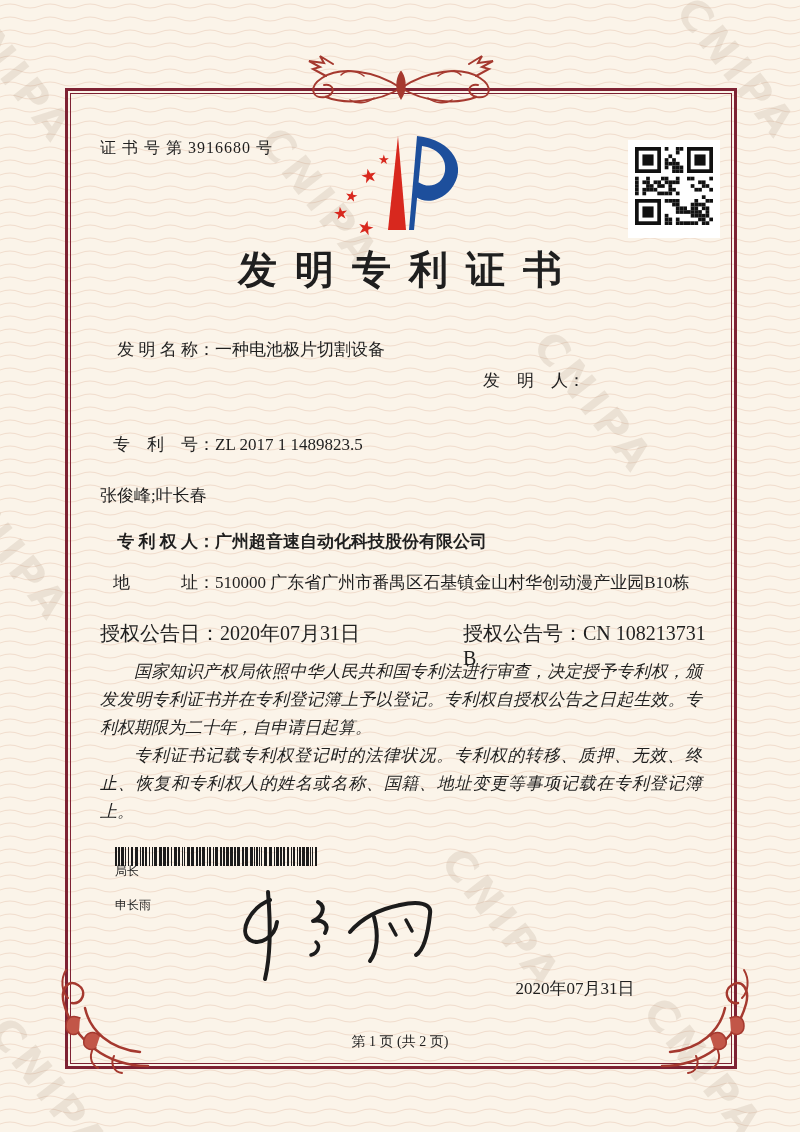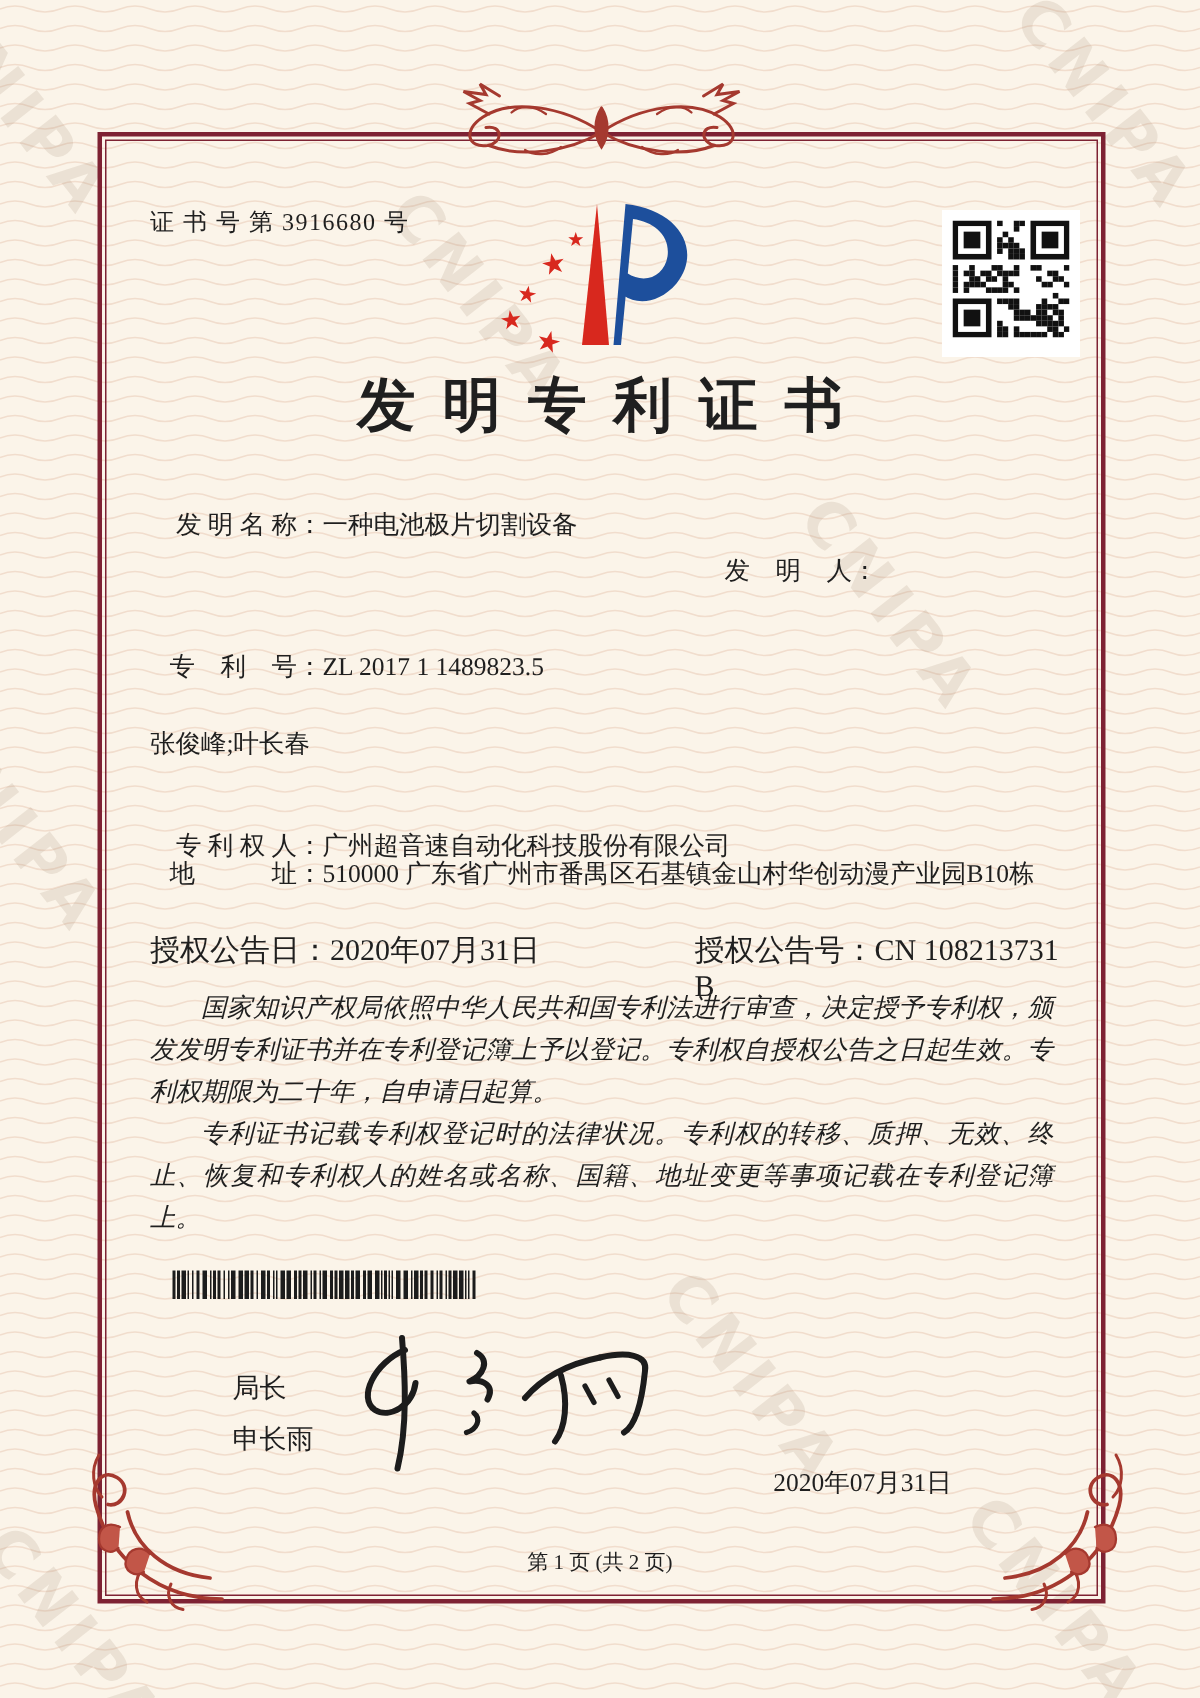--- a/index.html
+++ b/index.html
@@ -34,21 +34,21 @@
   .field-value{display:inline-block;width:485px;}
   #grant-row{position:absolute;left:100px;top:620px;width:620px;font-size:20px;}
   #grant-right{position:absolute;left:363px;top:0;}
   #paragraphs{
     position:absolute;left:100px;top:658px;width:602px;
     font-size:17px;line-height:28px;font-style:italic;
   }
   #paragraphs p{margin:0;text-indent:2em;text-align:justify;}
   #barcode{position:absolute;left:115px;top:847px;width:205px;height:19px;}
   #barcode div{position:absolute;top:0;height:19px;background:#1c1c1c;}
-  #signer{position:absolute;left:115px;top:908px;font-size:18px;line-height:34px;margin-left:40px;}
+  #signer{position:absolute;left:115px;top:854px;font-size:12px;line-height:34px;}
   #signature-svg{position:absolute;left:228px;top:884px;}
   #issue-date{position:absolute;left:480px;top:977px;width:190px;text-align:center;font-size:17px;}
   #page-info{position:absolute;left:0;top:1033px;width:800px;text-align:center;font-size:14px;}
   #cont-note{
     position:absolute;left:303px;top:1074px;width:196px;height:28px;background:#fffdf8;
     text-align:center;font-size:15px;line-height:28px;font-style:italic;
     box-shadow:0 0 2px rgba(0,0,0,0.06);
   }
   #qr-box{position:absolute;left:628px;top:140px;width:92px;height:98px;background:#ffffff;}
   #qr{position:absolute;left:7px;top:7px;}
@@ -358,21 +358,21 @@
     <span class="field-value">一种电池极片切割设备</span>
   </div>
   <div class="field-row" style="top:368px;flex-direction:column;">
     <span class="field-label">发　明　人：</span>
     <span class="field-value">张俊峰;叶长春</span>
   </div>
   <div class="field-row" style="top:432px;">
     <span class="field-label">专　利　号：</span>
     <span class="field-value">ZL 2017 1 1489823.5</span>
   </div>
-  <div class="field-row" style="top:551px;">
+  <div class="field-row" style="top:529px;font-weight:bold;">
     <span class="field-label">专 利 权 人：</span>
     <span class="field-value">广州超音速自动化科技股份有限公司</span>
   </div>
   <div class="field-row" style="top:570px;">
     <span class="field-label">地　　　址：</span>
     <span class="field-value">510000 广东省广州市番禺区石基镇金山村华创动漫产业园B10栋</span>
   </div>
 
   <div id="grant-row">
     <span>授权公告日：</span><span>2020年07月31日</span>

